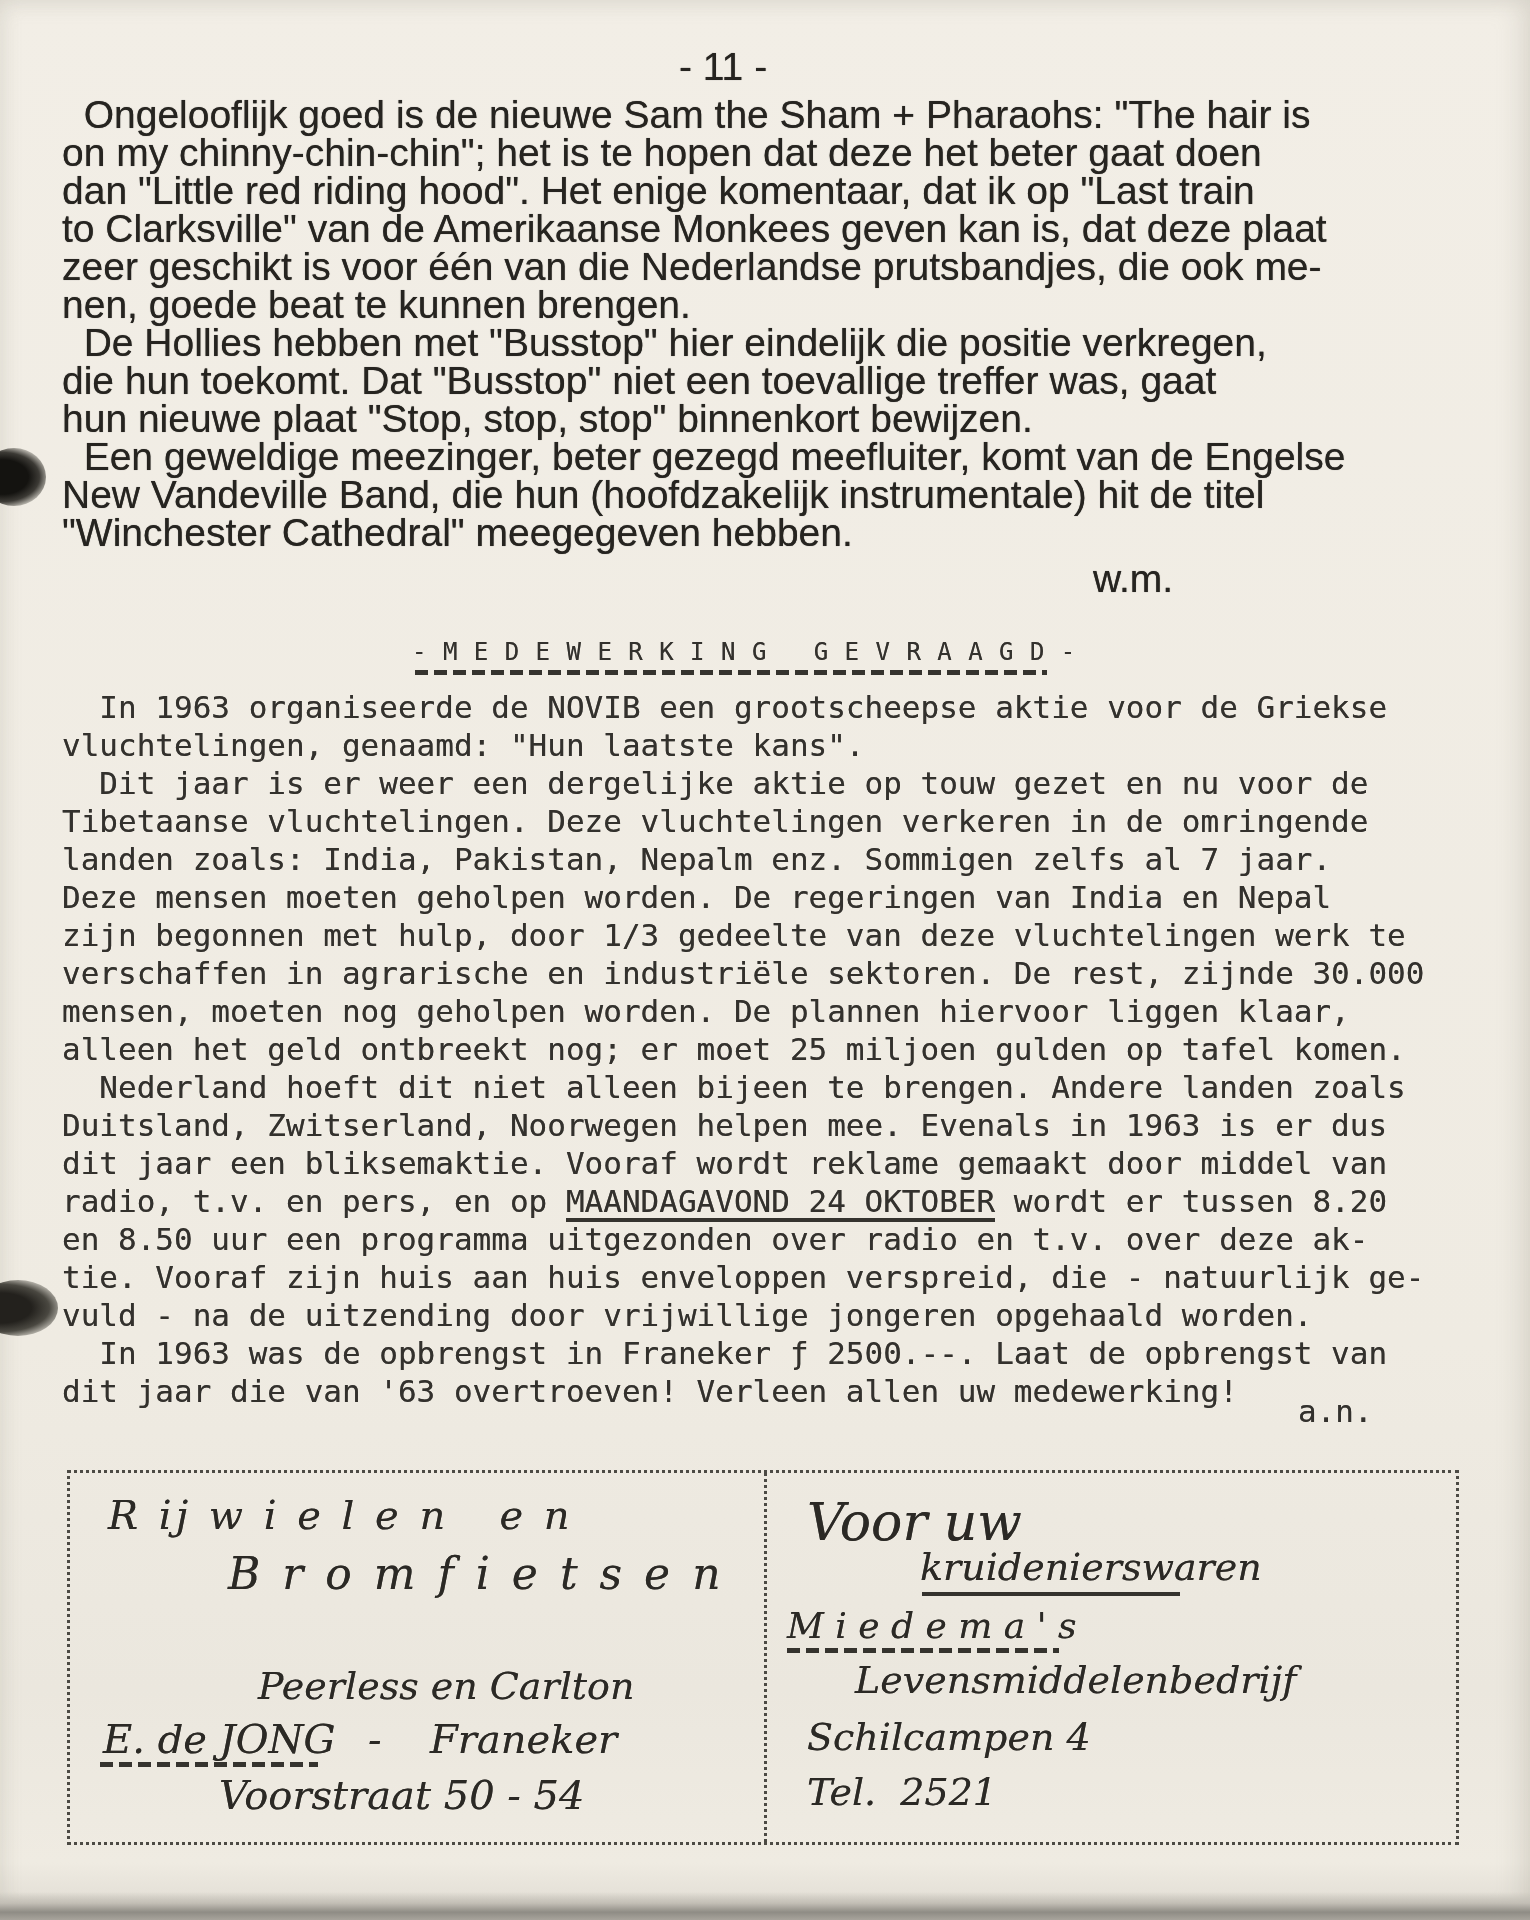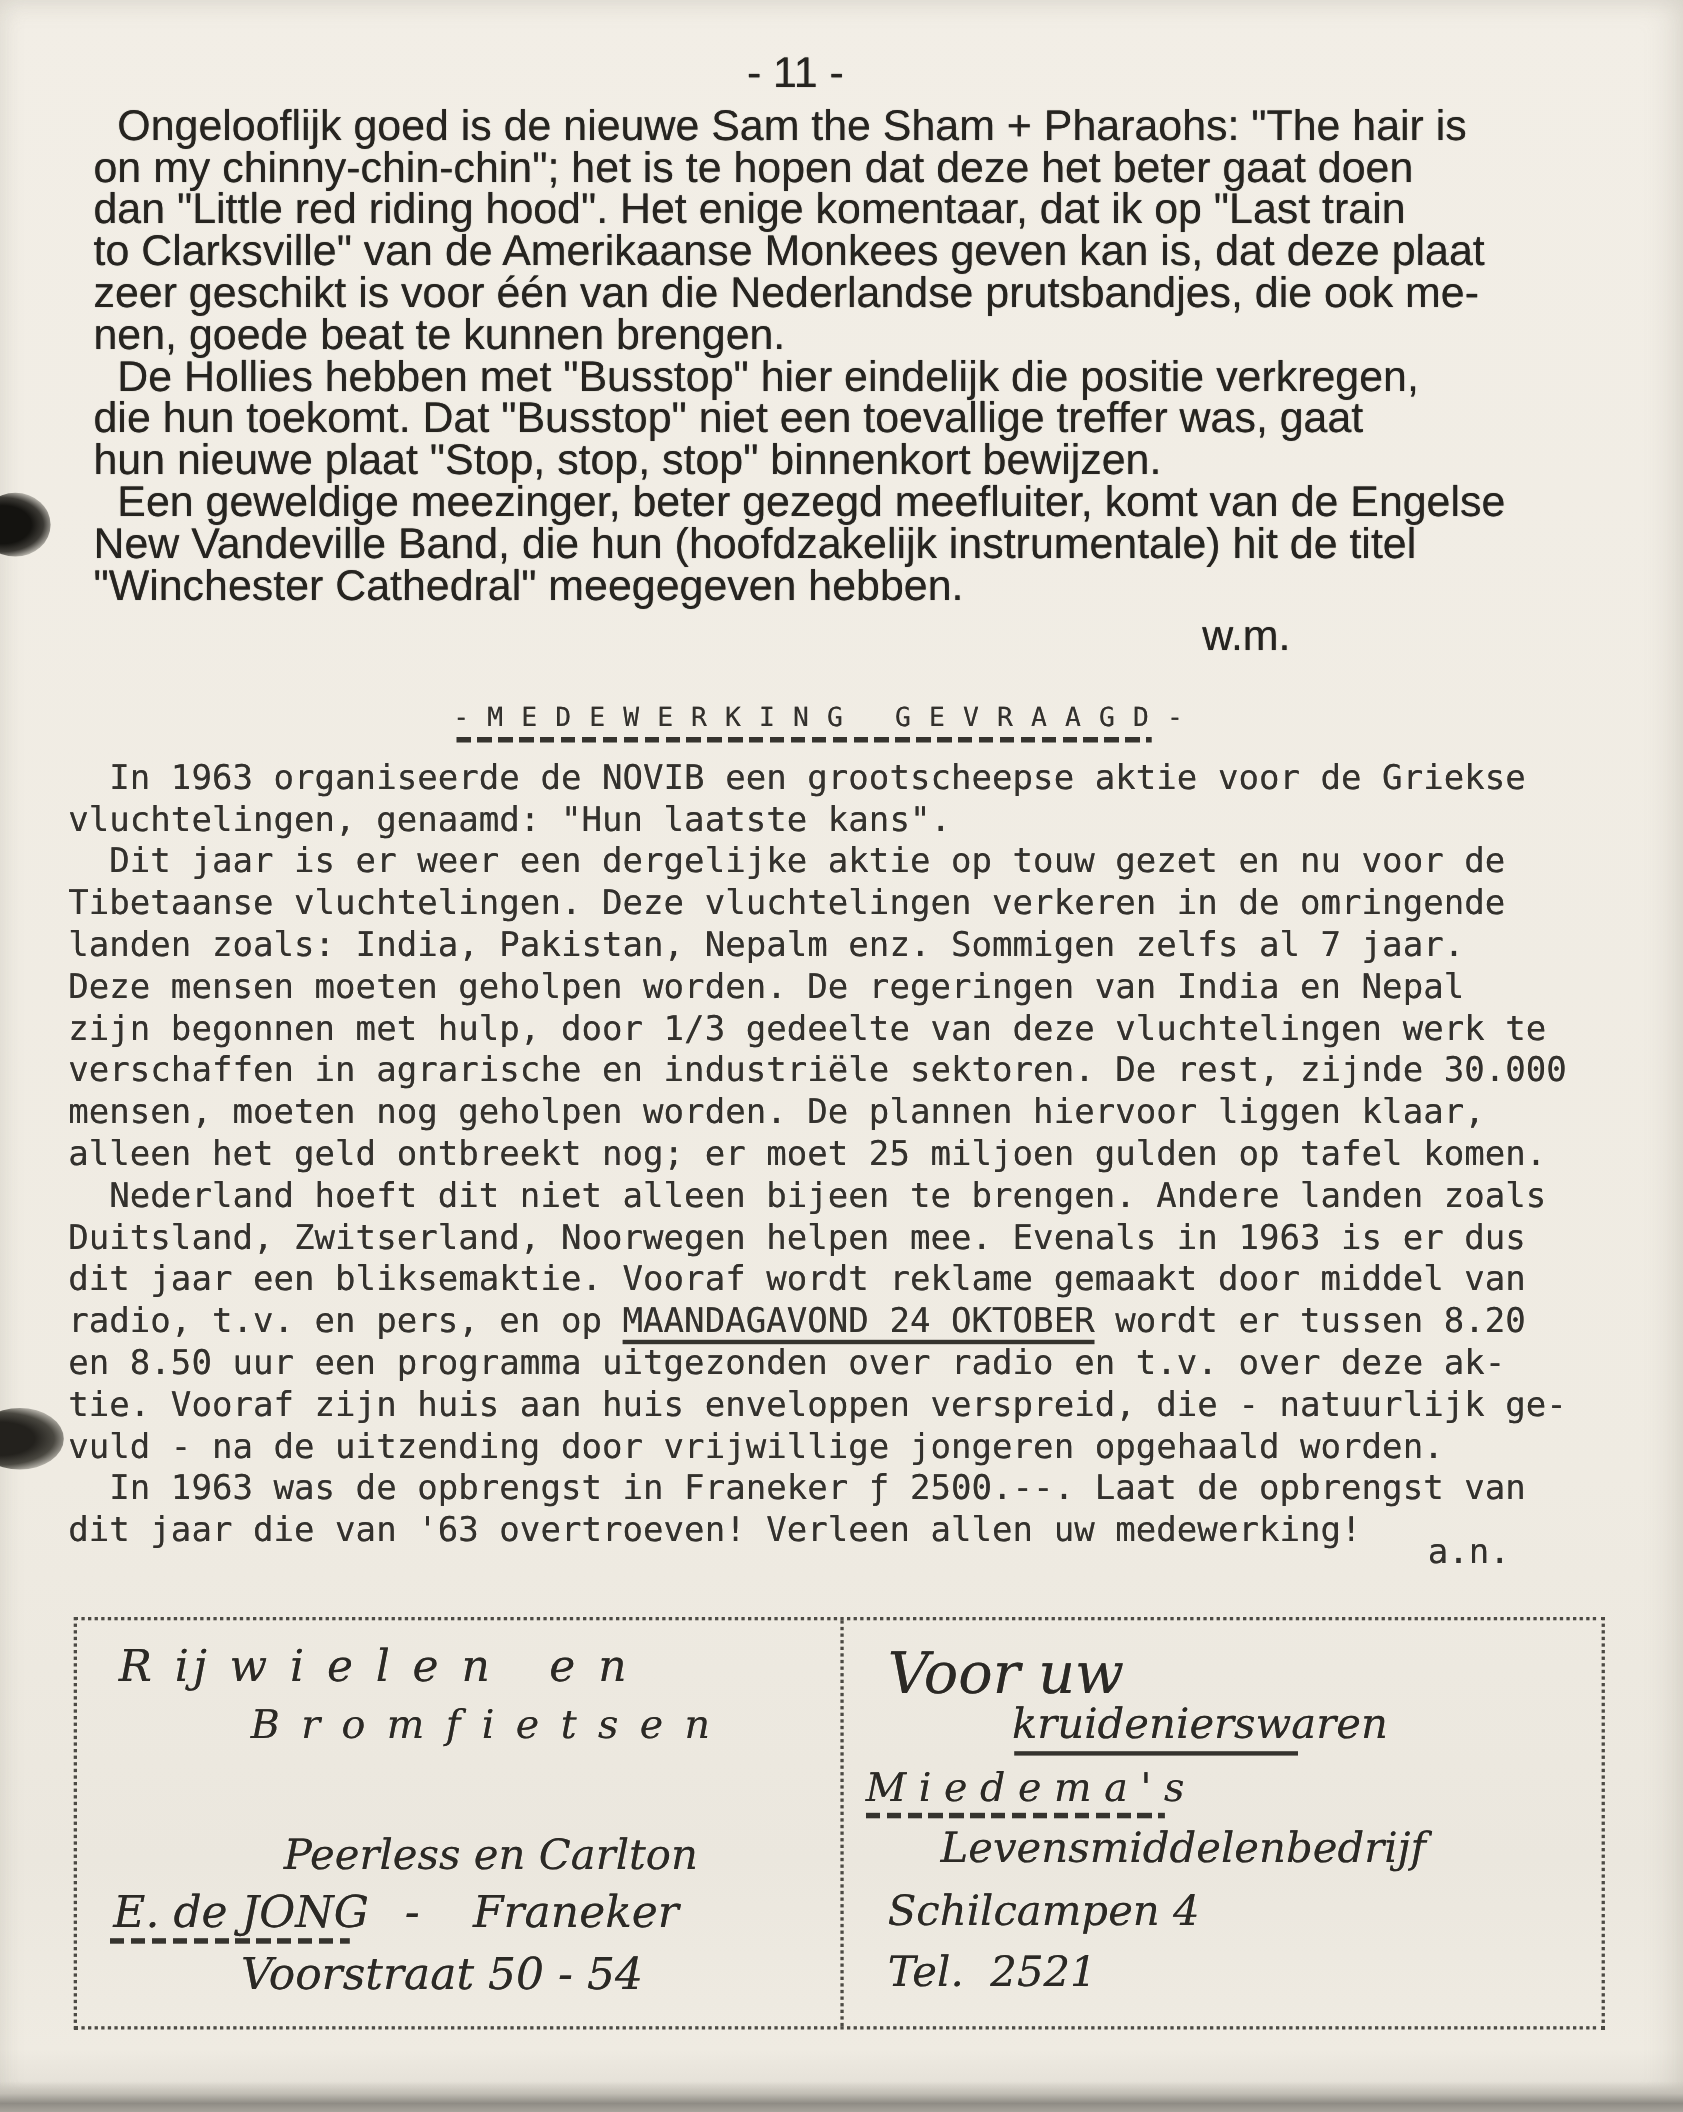--- a/index.html
+++ b/index.html
@@ -71,21 +71,21 @@
     background:linear-gradient(180deg, rgba(140,136,128,0) 0%, #c2beb5 40%, #8f8c85 72%, #a8a49c 100%);
   }
 </style>
 </head>
 <body>
 
 <div id="paper">
 
   <div class="mono1" style="left:679px;top:48px;">- 11 -</div>
 
-  <div class="mono1" style="left:62px;top:96px;margin-left:23px;">  Ongelooflijk goed is de nieuwe Sam the Sham + Pharaohs: "The hair is
+  <div class="mono1" style="left:62px;top:96px;">  Ongelooflijk goed is de nieuwe Sam the Sham + Pharaohs: "The hair is
 on my chinny-chin-chin"; het is te hopen dat deze het beter gaat doen
 dan "Little red riding hood". Het enige komentaar, dat ik op "Last train
 to Clarksville" van de Amerikaanse Monkees geven kan is, dat deze plaat
 zeer geschikt is voor één van die Nederlandse prutsbandjes, die ook me-
 nen, goede beat te kunnen brengen.
   De Hollies hebben met "Busstop" hier eindelijk die positie verkregen,
 die hun toekomt. Dat "Busstop" niet een toevallige treffer was, gaat
 hun nieuwe plaat "Stop, stop, stop" binnenkort bewijzen.
   Een geweldige meezinger, beter gezegd meefluiter, komt van de Engelse
 New Vandeville Band, die hun (hoofdzakelijk instrumentale) hit de titel
@@ -118,21 +118,21 @@
 
   <div class="rule-solid" style="left:566px;top:1218px;width:429px;"></div>
 
   <div class="mono2" style="left:1298px;top:1392px;">a.n.</div>
 
   <div class="adbox">
     <div class="adbox-divider"></div>
   </div>
 
   <div class="script" style="left:108px;top:1492px;font-size:40px;letter-spacing:4px;">R ij w i e l e n   e n</div>
-  <div class="script" style="left:228px;top:1548px;font-size:36px;letter-spacing:4px;">B r o m f i e t s e n</div>
+  <div class="script" style="left:228px;top:1548px;font-size:44px;letter-spacing:4px;">B r o m f i e t s e n</div>
   <div class="script" style="left:258px;top:1664px;font-size:38px;font-style:italic;">Peerless en Carlton</div>
   <div class="script" style="left:103px;top:1716px;font-size:40px;">E. de JONG</div>
   <div class="rule-dashed" style="left:100px;top:1762px;width:218px;"></div>
   <div class="script" style="left:368px;top:1716px;font-size:40px;">-</div>
   <div class="script" style="left:430px;top:1716px;font-size:40px;">Franeker</div>
   <div class="script" style="left:200px;top:1772px;font-size:40px;margin-left:19px;">Voorstraat 50 - 54</div>
 
   <div class="script" style="left:807px;top:1492px;font-size:52px;">Voor uw</div>
   <div class="script" style="left:920px;top:1545px;font-size:38px;">kruidenierswaren</div>
   <div class="rule-solid" style="left:922px;top:1592px;width:258px;"></div>

